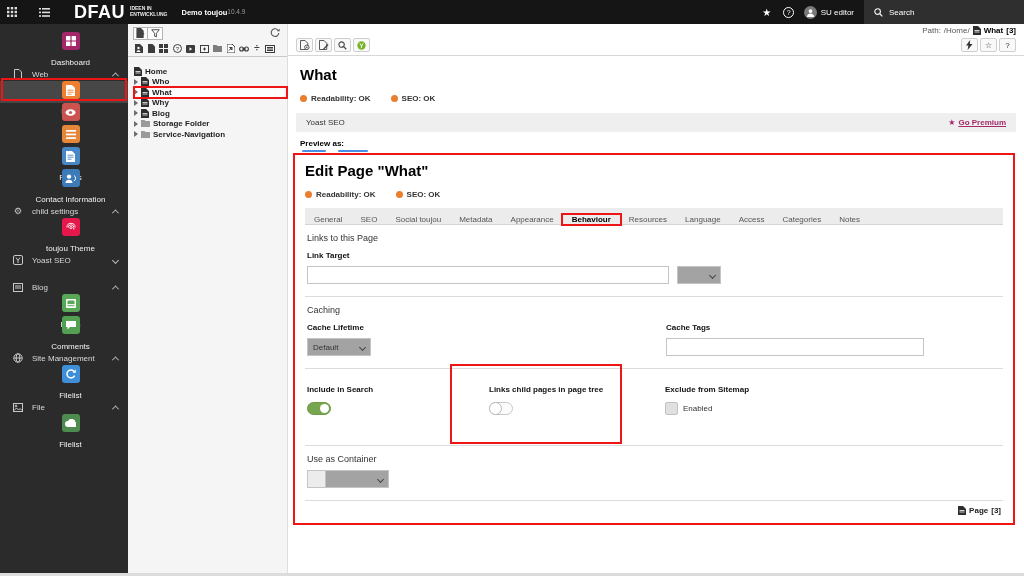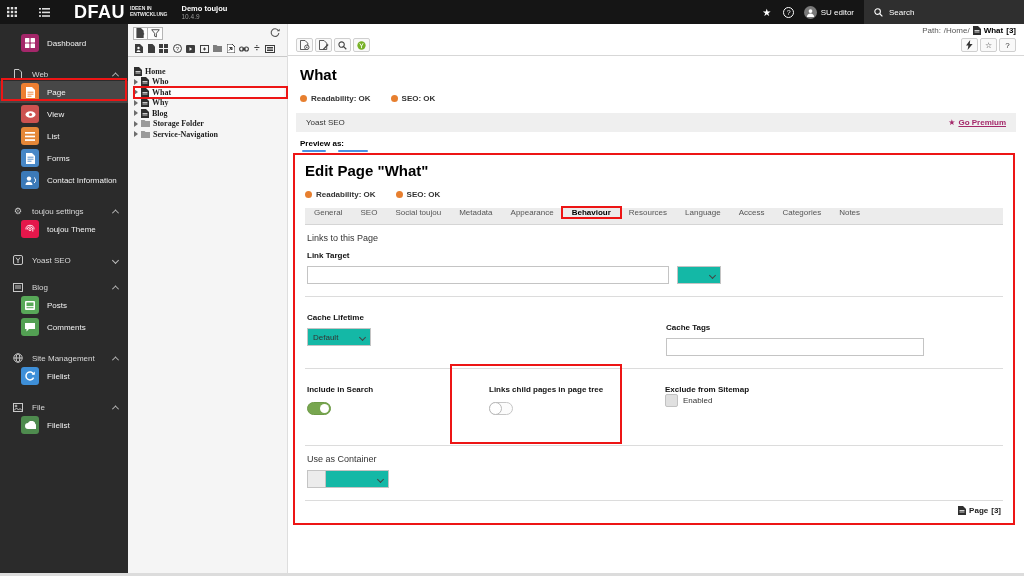--- a/index.html
+++ b/index.html
@@ -7,52 +7,52 @@
   body { font-family:"Liberation Sans", sans-serif; background:#e9e9e9; position:relative; color:#000; }
   .sym { font-family:"DejaVu Sans", sans-serif; }
 
   
   .topbar { position:absolute; top:0; left:0; width:1024px; height:24px; background:#151515; display:flex; align-items:center; color:#fff; z-index:20; }
   .tb-btn { width:24px; height:24px; display:flex; align-items:center; justify-content:center; cursor:pointer; }
   .tb-btn.second { margin-left:8px; }
   .logo { display:flex; align-items:center; gap:5px; margin-left:18px; }
   .logo-primary { font-size:18px; font-weight:bold; letter-spacing:.5px; }
   .logo-sub { display:flex; flex-direction:column; font-size:5px; line-height:1.15; color:#e8e8e8; font-weight:bold; }
-  .sitewrap { display:flex; flex-direction:column; margin-left:14px; }
+  .sitewrap { display:flex; margin-left:14px; }
   .site-name { font-size:7.5px; font-weight:bold; }
   .site-version { font-size:6.5px; color:#9b9b9b; }
   .tb-right { margin-left:auto; display:flex; align-items:center; height:100%; }
   .tb-icon { width:22px; height:24px; display:flex; align-items:center; justify-content:center; font-size:10px; cursor:pointer; }
   .help-ring { width:11px; height:11px; border:1px solid #fff; border-radius:50%; font-size:7px; line-height:9px; text-align:center; display:block; }
   .userbox { display:flex; align-items:center; gap:4px; padding:0 10px 0 4px; height:100%; cursor:pointer; }
   .avatar { width:13px; height:13px; border-radius:50%; background:#7a7a7a; display:flex; align-items:center; justify-content:center; }
   .user-name { font-size:8px; }
   .tb-search { width:160px; height:100%; background:#2f2f2f; display:flex; align-items:center; gap:6px; padding:0 10px; font-size:8px; color:#fff; cursor:pointer; }
 
   
   .sidebar { position:absolute; top:24px; left:0; width:128px; height:549px; background:#2b2b2b; padding-top:8px; z-index:5; }
-  .mod { display:flex; align-items:center; gap:8px; height:22px; padding-left:21px; font-size:8px; color:#f2f2f2; cursor:pointer; }
+  .mod { display:flex; align-items:center; gap:8px; height:22px; padding-left:13px; font-size:8px; color:#f2f2f2; cursor:pointer;flex-direction:column; }
   .mod.active { background:#474747; }
   .mod-icon { width:18px; height:18px; border-radius:3px; display:flex; align-items:center; justify-content:center; flex:none; }
   .msection { display:flex; align-items:center; gap:8px; height:14px; padding:0 10px 0 12px; font-size:8px; color:#d8d8d8; margin-top:13px; cursor:pointer; }
   .sec-icon { width:12px; display:flex; justify-content:center; flex:none; color:#c9c9c9; }
   .chev { width:5px; height:5px; border-right:1.2px solid #bdbdbd; border-bottom:1.2px solid #bdbdbd; margin-left:auto; flex:none; }
   .chev.up { transform:rotate(-135deg) translate(-1px,-1px); }
   .chev.down { transform:rotate(45deg); }
 
   
   .pagetree { position:absolute; top:24px; left:128px; width:160px; height:549px; background:#f5f5f5; border-right:1px solid #dedede; z-index:4; }
   .tree-tb1 { height:17px; display:flex; align-items:center; padding:2px 5px 1px 5px; }
   .tt-btn { height:13px; width:15px; border:1px solid #b5b5b5; background:#fdfdfd; display:flex; align-items:center; justify-content:center; cursor:pointer; }
   .tt-btn + .tt-btn { border-left:none; }
   .tt-refresh { margin-left:auto; border:none; background:none; width:14px; height:13px; display:flex; align-items:center; justify-content:center; cursor:pointer; }
   .tree-tb2 { height:16px; display:flex; align-items:center; gap:4.5px; padding:0 7px; border-bottom:1px solid #c9c9c9; }
   .nt { display:flex; align-items:center; justify-content:center; cursor:grab; color:#3c3c3c; }
   .tree { padding:9px 3px 0 6px; }
-  .tree-row { display:flex; align-items:center; height:10.5px; gap:3px; font-size:8px; font-weight:600; color:#1d1d1d; cursor:pointer;font-family:Liberation Serif, serif; }
+  .tree-row { display:flex; align-items:center; height:10.5px; gap:3px; font-size:8px; font-weight:600; color:#1d1d1d; cursor:pointer; }
   .tri { width:0; height:0; border-left:4px solid #6d6d6d; border-top:3px solid transparent; border-bottom:3px solid transparent; flex:none; }
 
   
   .content { position:absolute; top:24px; left:288px; width:736px; height:549px; background:#fff; z-index:3; }
   .docheader { height:32px; border-bottom:1px solid #d7d7d7; padding:2px 8px 3px 8px; display:flex; flex-direction:column; justify-content:space-between; }
   .dh-row1 { display:flex; justify-content:flex-end; align-items:center; gap:3px; font-size:8px; color:#555; }
   .dh-row1 b { color:#000; }
   .dh-row2 { display:flex; justify-content:space-between; align-items:center; }
   .btn-group { display:flex; gap:2px; }
   .dh-btn { height:14px; min-width:17px; border:1px solid #cfcfcf; background:#f9f9f9; border-radius:2px; display:flex; align-items:center; justify-content:center; font-size:8px; color:#333; cursor:pointer; padding:0 2px; }
@@ -65,40 +65,40 @@
   .premium { color:#a4286a; display:flex; gap:3px; align-items:center; font-size:8px; cursor:pointer; }
   .premium span { text-decoration:underline; font-weight:bold; }
   .preview-label { margin:7px 0 0 12px; font-size:8px; font-weight:bold; }
   .preview-sliver { position:absolute; top:126px; left:14px; display:flex; gap:12px; }
   .preview-sliver i { display:block; height:2px; border-radius:1px; background:#4a90e2; }
 
   
   .redbox-main { position:absolute; left:5px; top:129px; width:722px; height:372px; border:2px solid #ed1515; background:#fff; padding:5px 10px 0 10px; }
   .form-title { font-size:15px; font-weight:600; margin-top:2px; }
   .form-status { display:flex; gap:20px; align-items:center; margin-top:11px; }
-  .tabs { display:flex; margin-top:9px; background:#ececec; height:17px; align-items:flex-start; border-bottom:1px solid #d5d5d5; }
+  .tabs { display:flex; margin-top:9px; background:#ececec; height:17px; align-items:flex-end; border-bottom:1px solid #d5d5d5; }
   .tab { display:flex; align-items:center; padding:0 9px; font-size:8px; color:#555; cursor:pointer; }
   .tab.active { font-weight:bold; color:#000; box-shadow:0 0 0 2px #ed1515; z-index:2; background:#ececec; }
 
   .fsection { padding:8px 2px 12px 2px; border-bottom:1px solid #dcdcdc; }
   .fsection.last { border-bottom:none; padding-bottom:8px; }
   .sec-title { font-size:9px; color:#333; }
   .flabel { font-size:8px; font-weight:bold; color:#111; margin-top:8px; }
   .frow { display:flex; gap:8px; margin-top:6px; align-items:center; }
   .finput { height:18px; border:1px solid #c4c4c4; background:#fff; font-size:8px; padding:0 4px; font-family:"Liberation Sans",sans-serif; }
-  .fselect { height:18px; border:1px solid #c4c4c4; background:#14b8a6; display:flex; align-items:center; justify-content:space-between; padding:0 5px; font-size:8px; color:#333; cursor:pointer; }
+  .fselect { height:18px; border:1px solid #c4c4c4; background:#a3a3a3; display:flex; align-items:center; justify-content:space-between; padding:0 5px; font-size:8px; color:#333; cursor:pointer; }
   .fselect .chev { border-color:#444; margin-left:6px; }
   .grid2 { display:grid; grid-template-columns:359px 1fr; }
   .grid4 { display:grid; grid-template-columns:182px 176px 180px 1fr; }
   .toggle { width:24px; height:13px; border-radius:7px; position:relative; display:inline-block; margin-top:8px; cursor:pointer; }
   .toggle.off { background:#fcfcfc; border:1px solid #c6c6c6; }
   .toggle.off::after { content:""; position:absolute; left:-1px; top:-1px; width:11px; height:11px; border-radius:50%; background:#fff; border:1px solid #b9b9b9; }
   .toggle.on { background:#77a64f; border:1px solid #6d9a47; }
   .toggle.on::after { content:""; position:absolute; right:1px; top:1px; width:9px; height:9px; border-radius:50%; background:#fff; }
-  .cbrow { display:flex; align-items:center; gap:5px; }
+  .cbrow { display:flex; align-items:center; gap:5px; margin-top:8px; }
   .cb { width:13px; height:13px; background:#e0e0e0; border:1px solid #c2c2c2; border-radius:2px; cursor:pointer; flex:none; }
   .cb-label { font-size:8px; color:#333; }
   .plugbox { width:18px; height:18px; background:#ececec; border:1px solid #c4c4c4; border-right:none; flex:none; }
   .form-footer { display:flex; justify-content:flex-end; align-items:center; gap:3px; height:19px; border-top:1px solid #dcdcdc; font-size:8px; font-weight:bold; color:#222; padding-right:2px; }
 
   
   .annotation { position:absolute; border:2px solid #ed1515; pointer-events:none; z-index:60; }
   #ann-page { left:1px; top:78px; width:126px; height:23px; }
   #ann-what { left:133px; top:86px; width:155px; height:13px; }
   #ann-search { left:450px; top:364px; width:172px; height:80px; }
@@ -240,21 +240,21 @@
           <circle cx="4" cy="2.6" r="2.2" fill="#fff"></circle>
           <path d="M.5 9c0-2 1.6-3.2 3.5-3.2S7.5 7 7.5 9z" fill="#fff"></path>
           <path d="M9 1.5a3.2 3.2 0 0 1 0 5.5" stroke="#fff" fill="none" stroke-width="1"></path>
         </svg>
       </span>
     <span>Contact Information</span>
   </div>
 
   <div class="msection">
     <span class="sec-icon sym" style="font-size:9px;line-height:9px">⚙</span>
-    <span>toujou settings</span>
+    <span>child settings</span>
     <i class="chev up"></i>
   </div>
   <div class="mod">
     <span class="mod-icon" style="background:#e5174b">
         <svg width="10" height="10" viewBox="0 0 10 10" fill="none" stroke="#fff" stroke-width=".9">
           <circle cx="5" cy="5.6" r="1.1"></circle>
           <path d="M2.2 5.6a2.8 2.8 0 0 1 5.6 0v2"></path>
           <path d="M.9 5.4a4.1 4.1 0 0 1 8.2 0"></path>
         </svg>
       </span>
@@ -604,20 +604,21 @@
         <div class="fselect" style="width:44px">
             <span></span>
             <i class="chev down"></i>
           </div>
       </div>
     </div>
 
     <div class="fsection">
       <div class="grid2">
         <div>
+          <div class="sec-title">Caching</div>
           <div class="flabel">Cache Lifetime</div>
           <div class="frow">
               <div class="fselect" style="width:64px">
                 <span>Default</span>
                 <i class="chev down"></i>
               </div>
             </div>
         </div>
         <div>
           <div class="sec-title" style="visibility:hidden">.</div>

